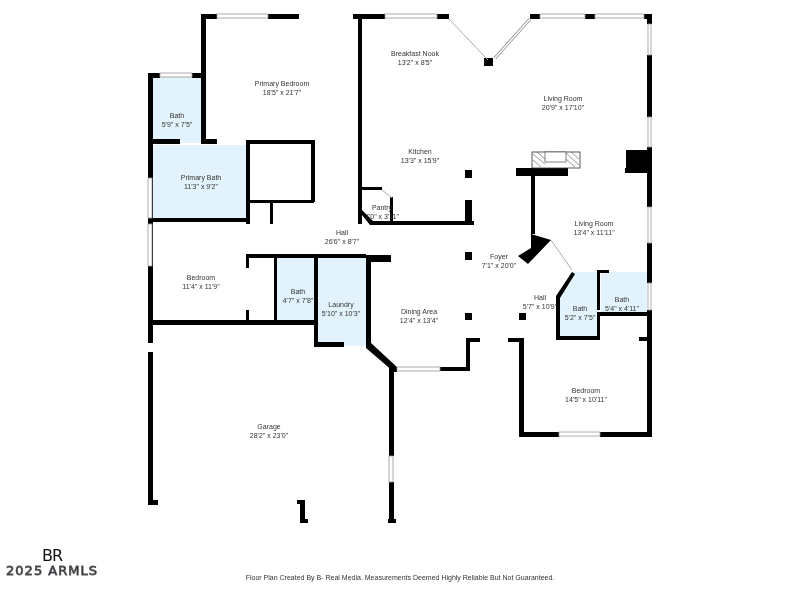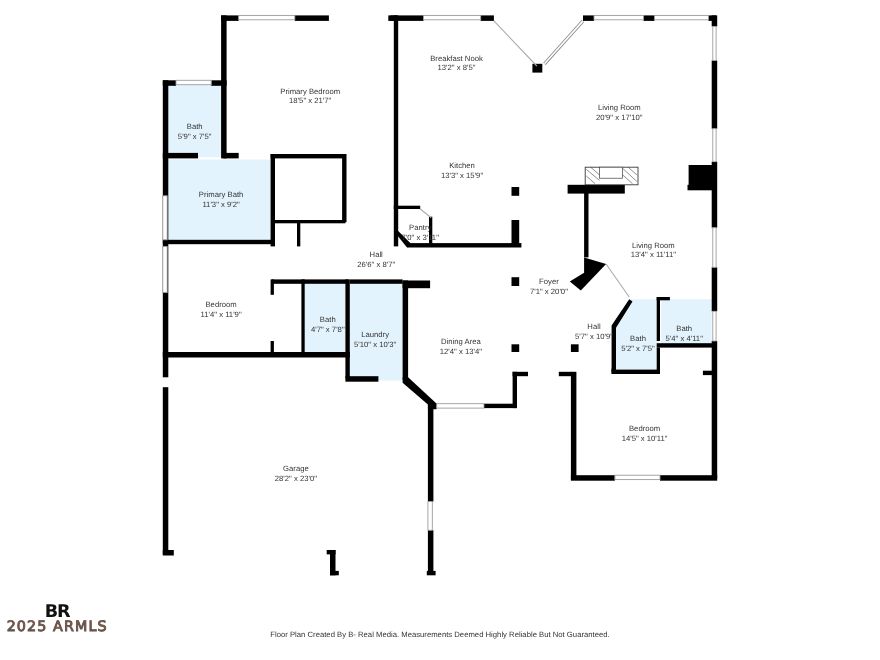--- a/index.html
+++ b/index.html
@@ -4,22 +4,22 @@
 <style>
   html, body { margin:0; padding:0; background:#ffffff; }
   body { width:800px; height:600px; position:relative; overflow:hidden; font-family:"Liberation Sans", sans-serif; }
   #plan { position:absolute; left:0; top:0; width:800px; height:600px; }
   .wall { fill:#000; }
   .room-blue { fill:#e3f3fd; }
   .win { fill:#fff; stroke:#9a9a9a; stroke-width:0.8; }
   .lbl { position:absolute; transform:translateX(-50%); text-align:center; color:#333; font-size:7px; line-height:9px; white-space:nowrap; }
   .lbl .n, .lbl .d { display:block; }
   .watermark { position:absolute; left:2px; top:548px; width:100px; text-align:center; }
-  .wm-logo { font-family:"DejaVu Sans", sans-serif; font-weight:bold; font-size:16px; color:#111; letter-spacing:-1px; line-height:16px; display:block; }
-  .wm-text { font-family:"DejaVu Sans", sans-serif; font-size:13px; color:#c2410c; -webkit-text-stroke:0.8px #555; letter-spacing:1px; line-height:14px; display:block; }
+  .wm-logo { font-family:"DejaVu Sans", sans-serif; font-weight:normal; font-size:16px; color:#111; letter-spacing:-1px; line-height:16px; display:block; }
+  .wm-text { font-family:"DejaVu Sans", sans-serif; font-size:13px; color:#0f172a; -webkit-text-stroke:0.8px #555; letter-spacing:1px; line-height:14px; display:block; }
   .footer { position:absolute; left:0; width:800px; top:574px; text-align:center; font-size:7px; color:#333; }
 </style>
 </head>
 <body>
 
 <svg id="plan" viewBox="0 0 800 600" xmlns="http://www.w3.org/2000/svg">
 
   <g>
     <rect class="room-blue" x="152" y="77" width="50" height="66"></rect>
     <rect class="room-blue" x="152" y="145" width="96" height="75"></rect>

